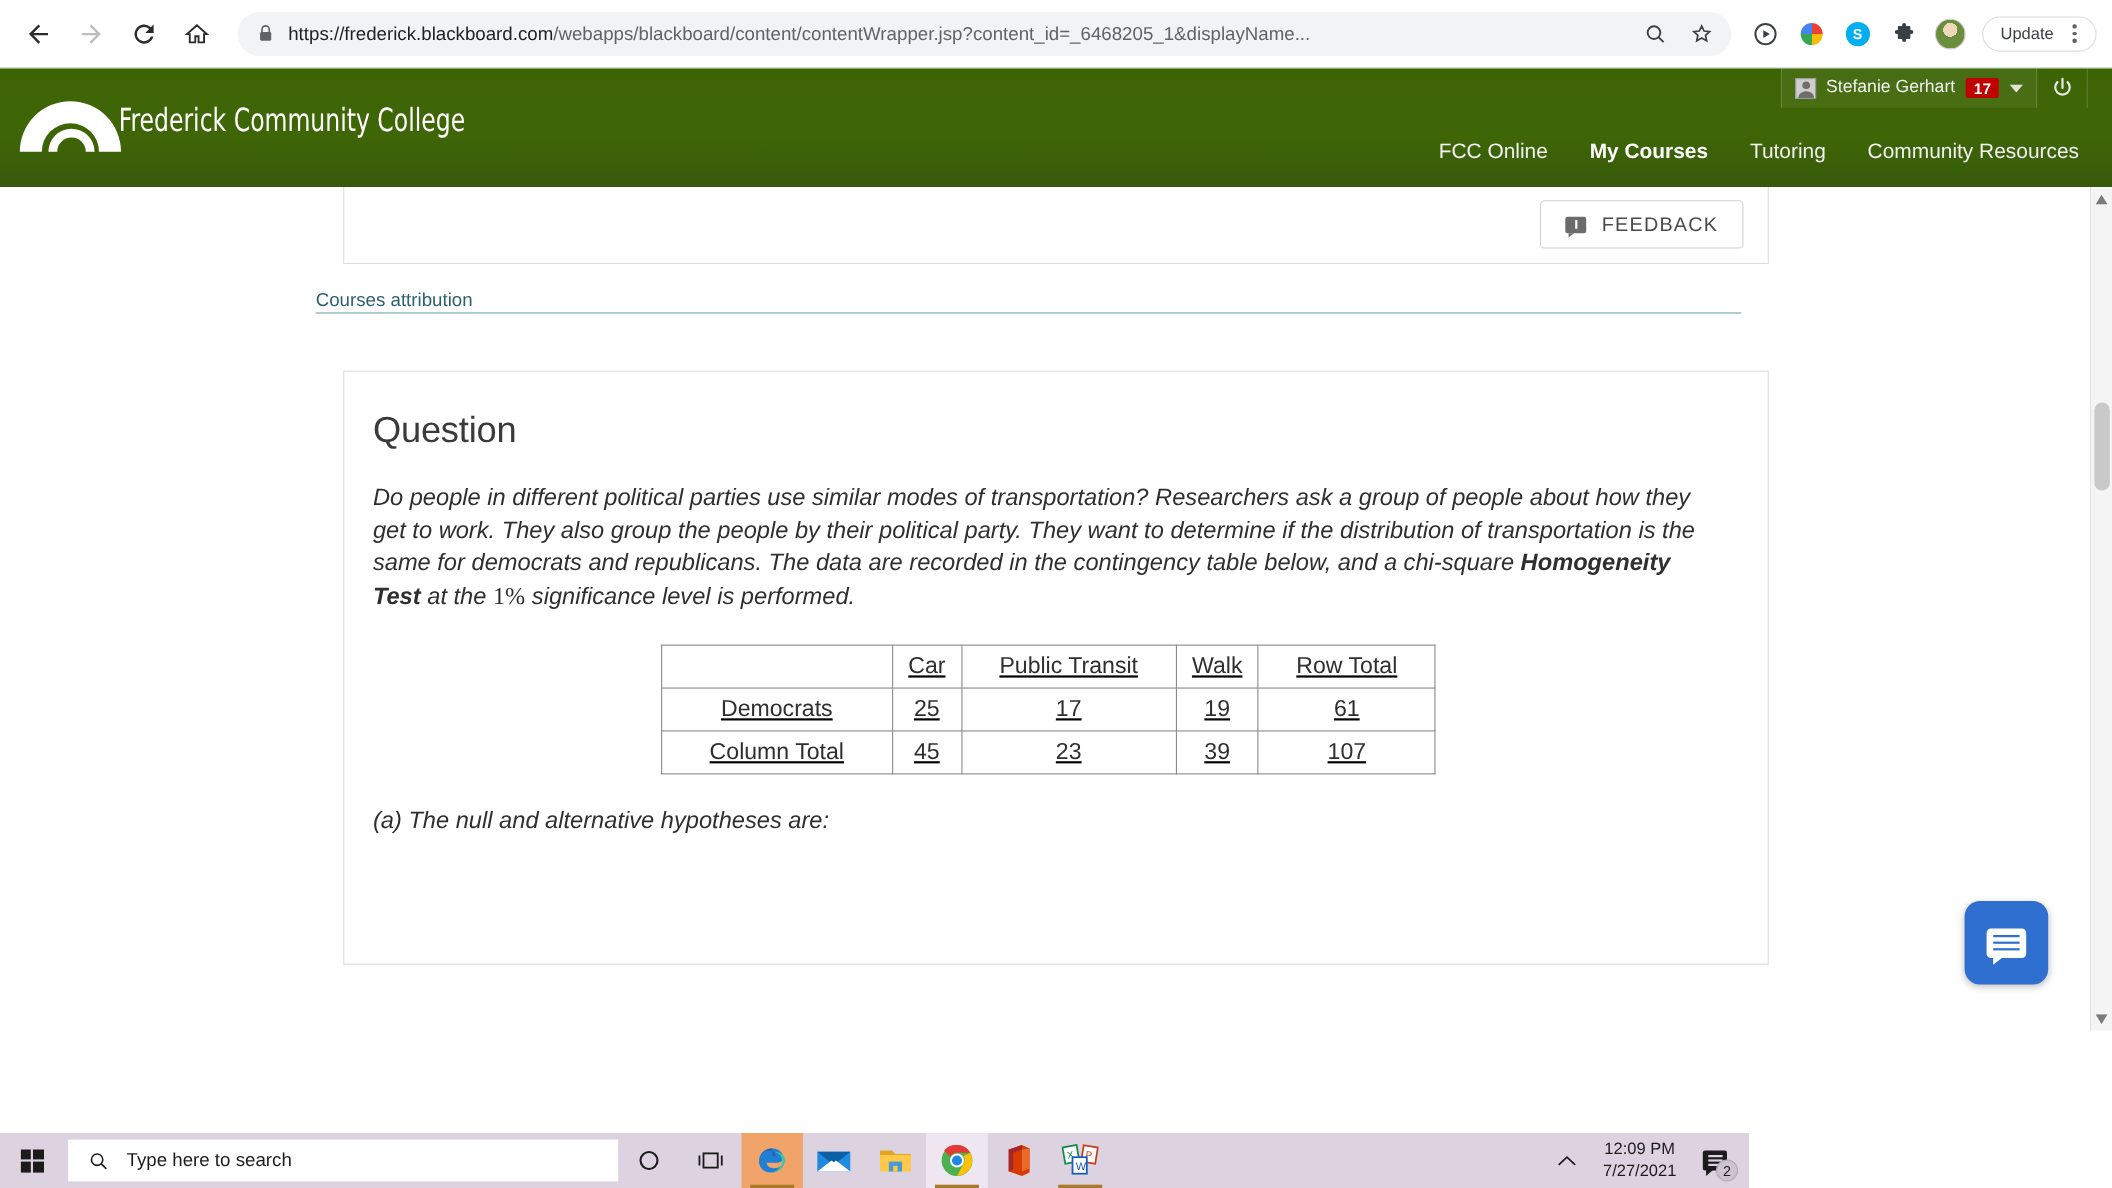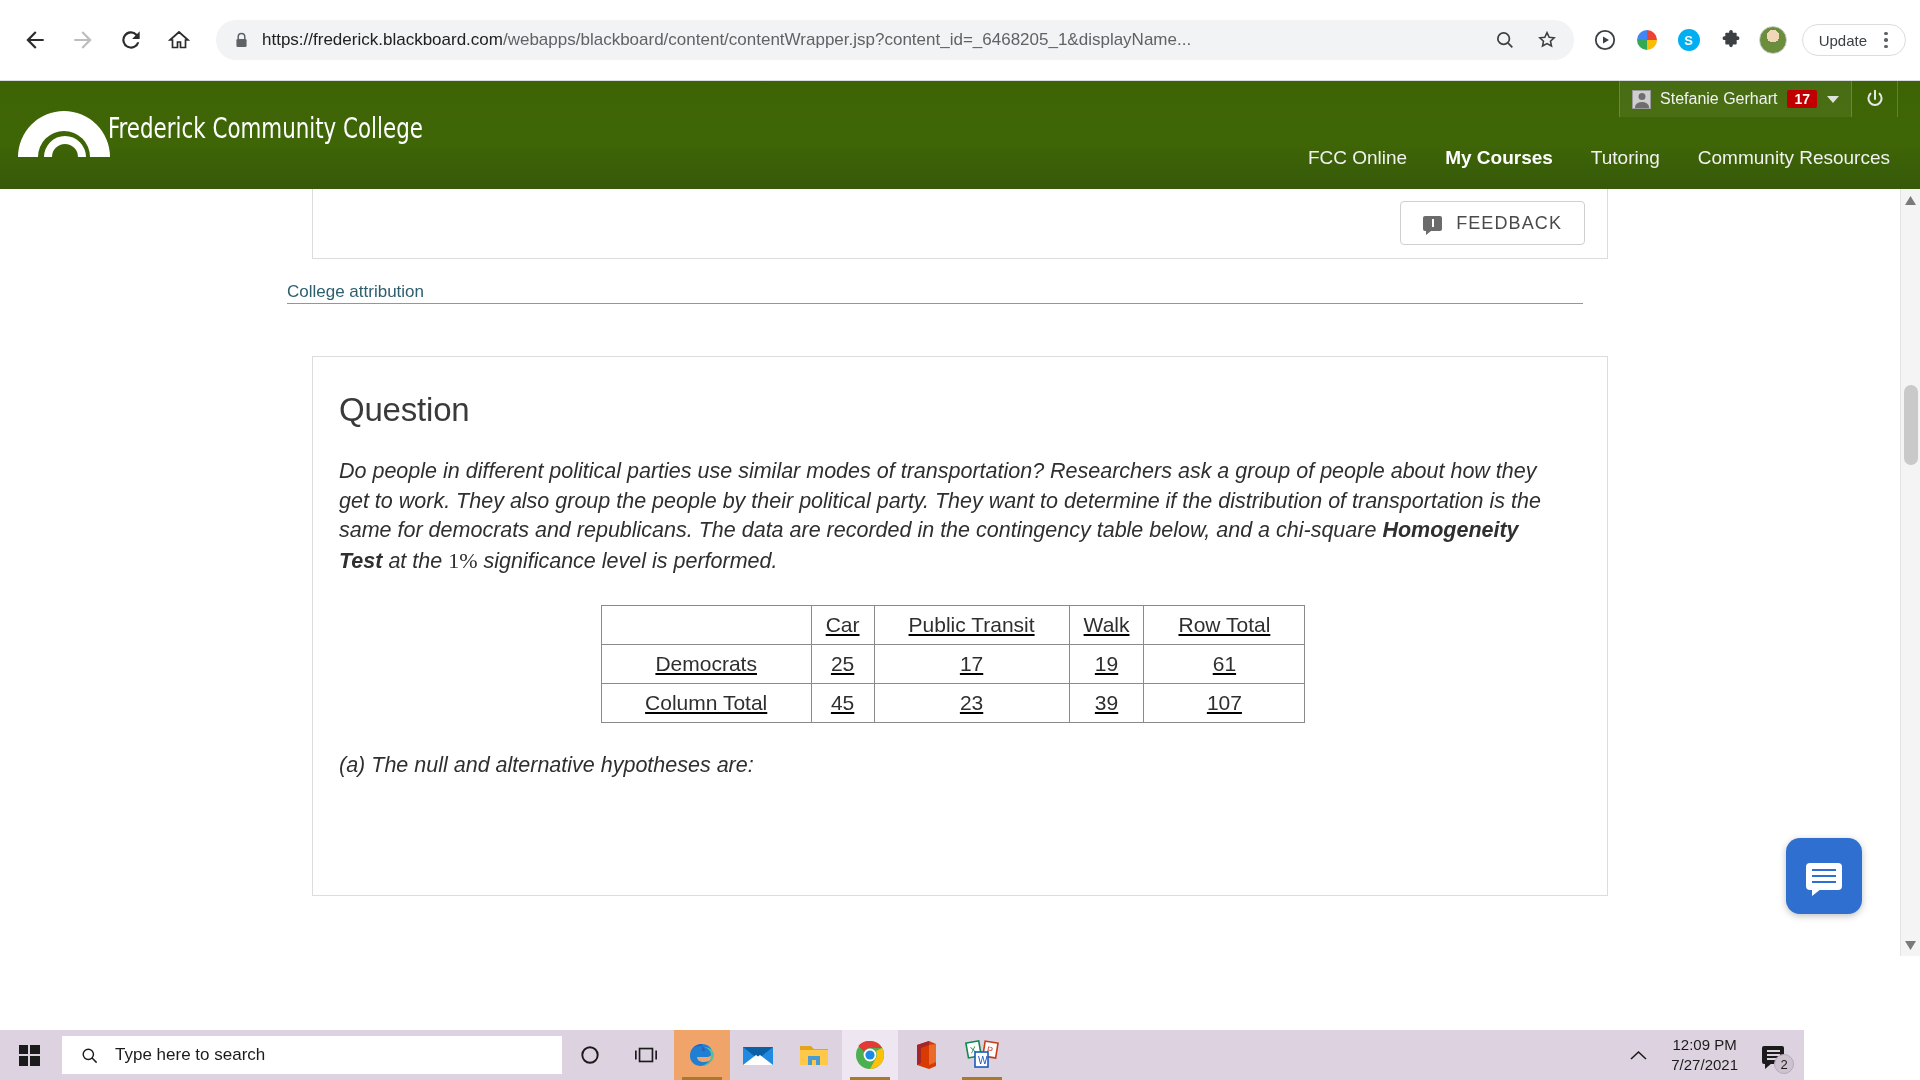--- a/index.html
+++ b/index.html
@@ -74,21 +74,21 @@
     width: 26px; height: 26px; border-radius: 50%; background:#3a3a3a;
     display:flex; align-items:center; justify-content:center; margin-right: 22px;
   }
   .chev-badge::after {
     content:""; width:0; height:0; border-left:5px solid transparent;
     border-right:5px solid transparent; border-top:6px solid #fff; margin-top:2px;
   }
 
   
   .toolbar {
-    height: 81px; background:#fff; display:flex; align-items:center;
+    height: 62px; background:#fff; display:flex; align-items:center;
     padding: 0 14px; border-bottom: 1px solid #dadce0;
   }
   .nav-icon { width: 42px; height: 42px; display:flex; align-items:center; justify-content:center; margin-right:6px; }
   .omnibox {
     flex: 1; height: 40px; background:#f1f3f4; border-radius: 20px;
     display:flex; align-items:center; padding: 0 6px 0 18px; margin: 0 10px;
   }
   .lock { margin-right: 13px; flex:0 0 auto; display:flex; }
   .url { font-size: 17px; color:#202124; white-space:nowrap; overflow:hidden; }
   .url .dim { color:#5f6368; }
@@ -240,21 +240,21 @@
     background:#2f6fd0; border-radius: 14px; display:flex; align-items:center; justify-content:center;
     box-shadow: 0 2px 7px rgba(0,0,0,0.25);
   }
   .chat-ico { width: 36px; height: 27px; background:#fff; border-radius:4px; position:relative; }
   .chat-ico::after { content:""; position:absolute; left:6px; bottom:-6px;
     border-left: 9px solid #fff; border-bottom: 7px solid transparent; }
   .chat-ico i { position:absolute; left:6px; width:24px; height:2.4px; background:#2f6fd0; display:block; }
 
   
   .taskbar {
-    position: absolute; left:0; bottom:0; width:1804px; height: 50px;
+    position: absolute; left:0; bottom:0; width:1590px; height: 50px;
     background: #ddd3e0; display:flex; align-items:center;
   }
   .start-btn { width: 58px; height:50px; display:flex; align-items:center; justify-content:center; }
   .win-logo { width: 21px; height:21px; display:grid; grid-template-columns:1fr 1fr; grid-template-rows:1fr 1fr; gap:2.5px; }
   .win-logo i { background:#1b1b1b; display:block; }
   .search-box {
     width: 500px; height: 38px; background:#fff; display:flex; align-items:center;
     padding-left: 18px; gap: 16px; margin-left: 4px;
   }
   .search-box span { font-size: 17px; color:#1b1b1b; }
@@ -403,21 +403,21 @@
       <div class="panel-top">
 
         <div class="fb-btn">
           <div class="fb-bubble">
               <i></i>
             </div>
           <span>FEEDBACK</span>
         </div>
       </div>
 
-      <a href="#" class="attr-link" style="text-decoration:none;">College attribution</a>
+      <a href="#" class="attr-link" style="text-decoration:none;">Courses attribution</a>
 
       <div class="qpanel">
         <div class="qtitle">Question</div>
 
         <div class="qbody">
           <span>Do people in different political parties use similar modes of transportation? Researchers ask a group of people about how they get to work. They also group the people by their political party. They want to determine if the distribution of transportation is the same for democrats and republicans. The data are recorded in the contingency table below, and a chi-square </span><b>Homogeneity Test</b><span> at the </span><span class="mathnum">1%</span><span> significance level is performed.</span>
         </div>
 
         <table class="cont">
           <tbody>

